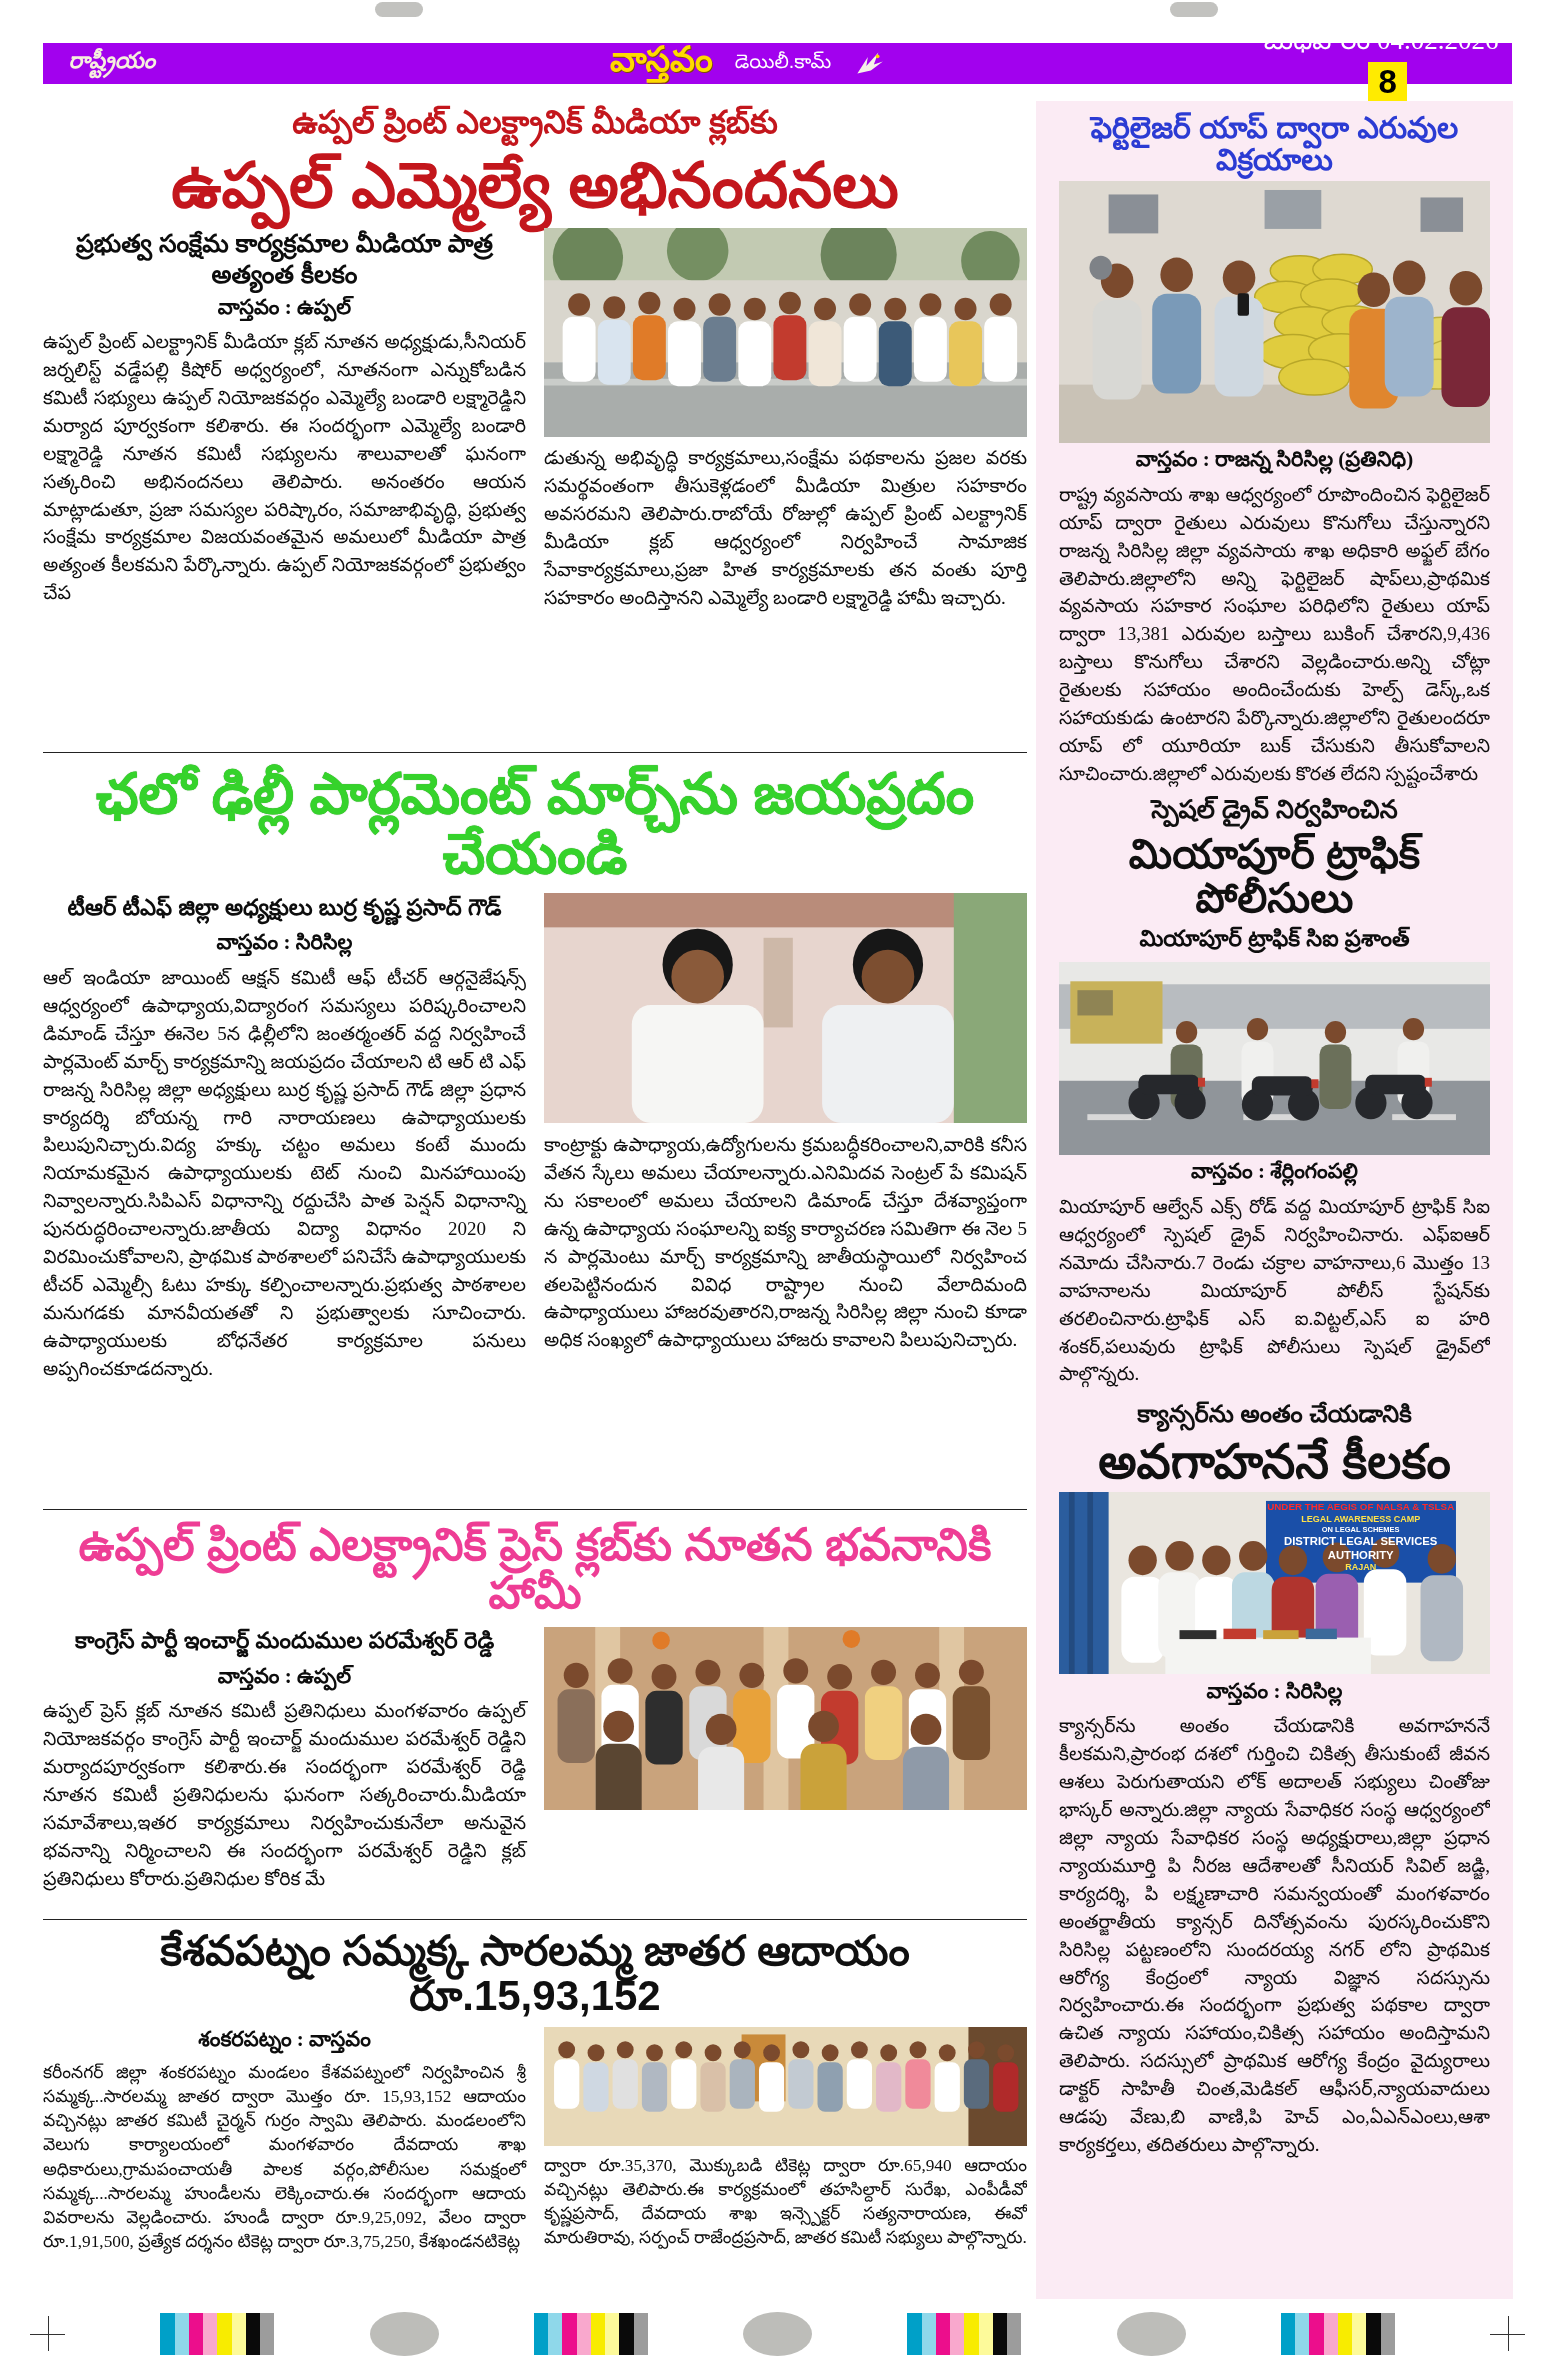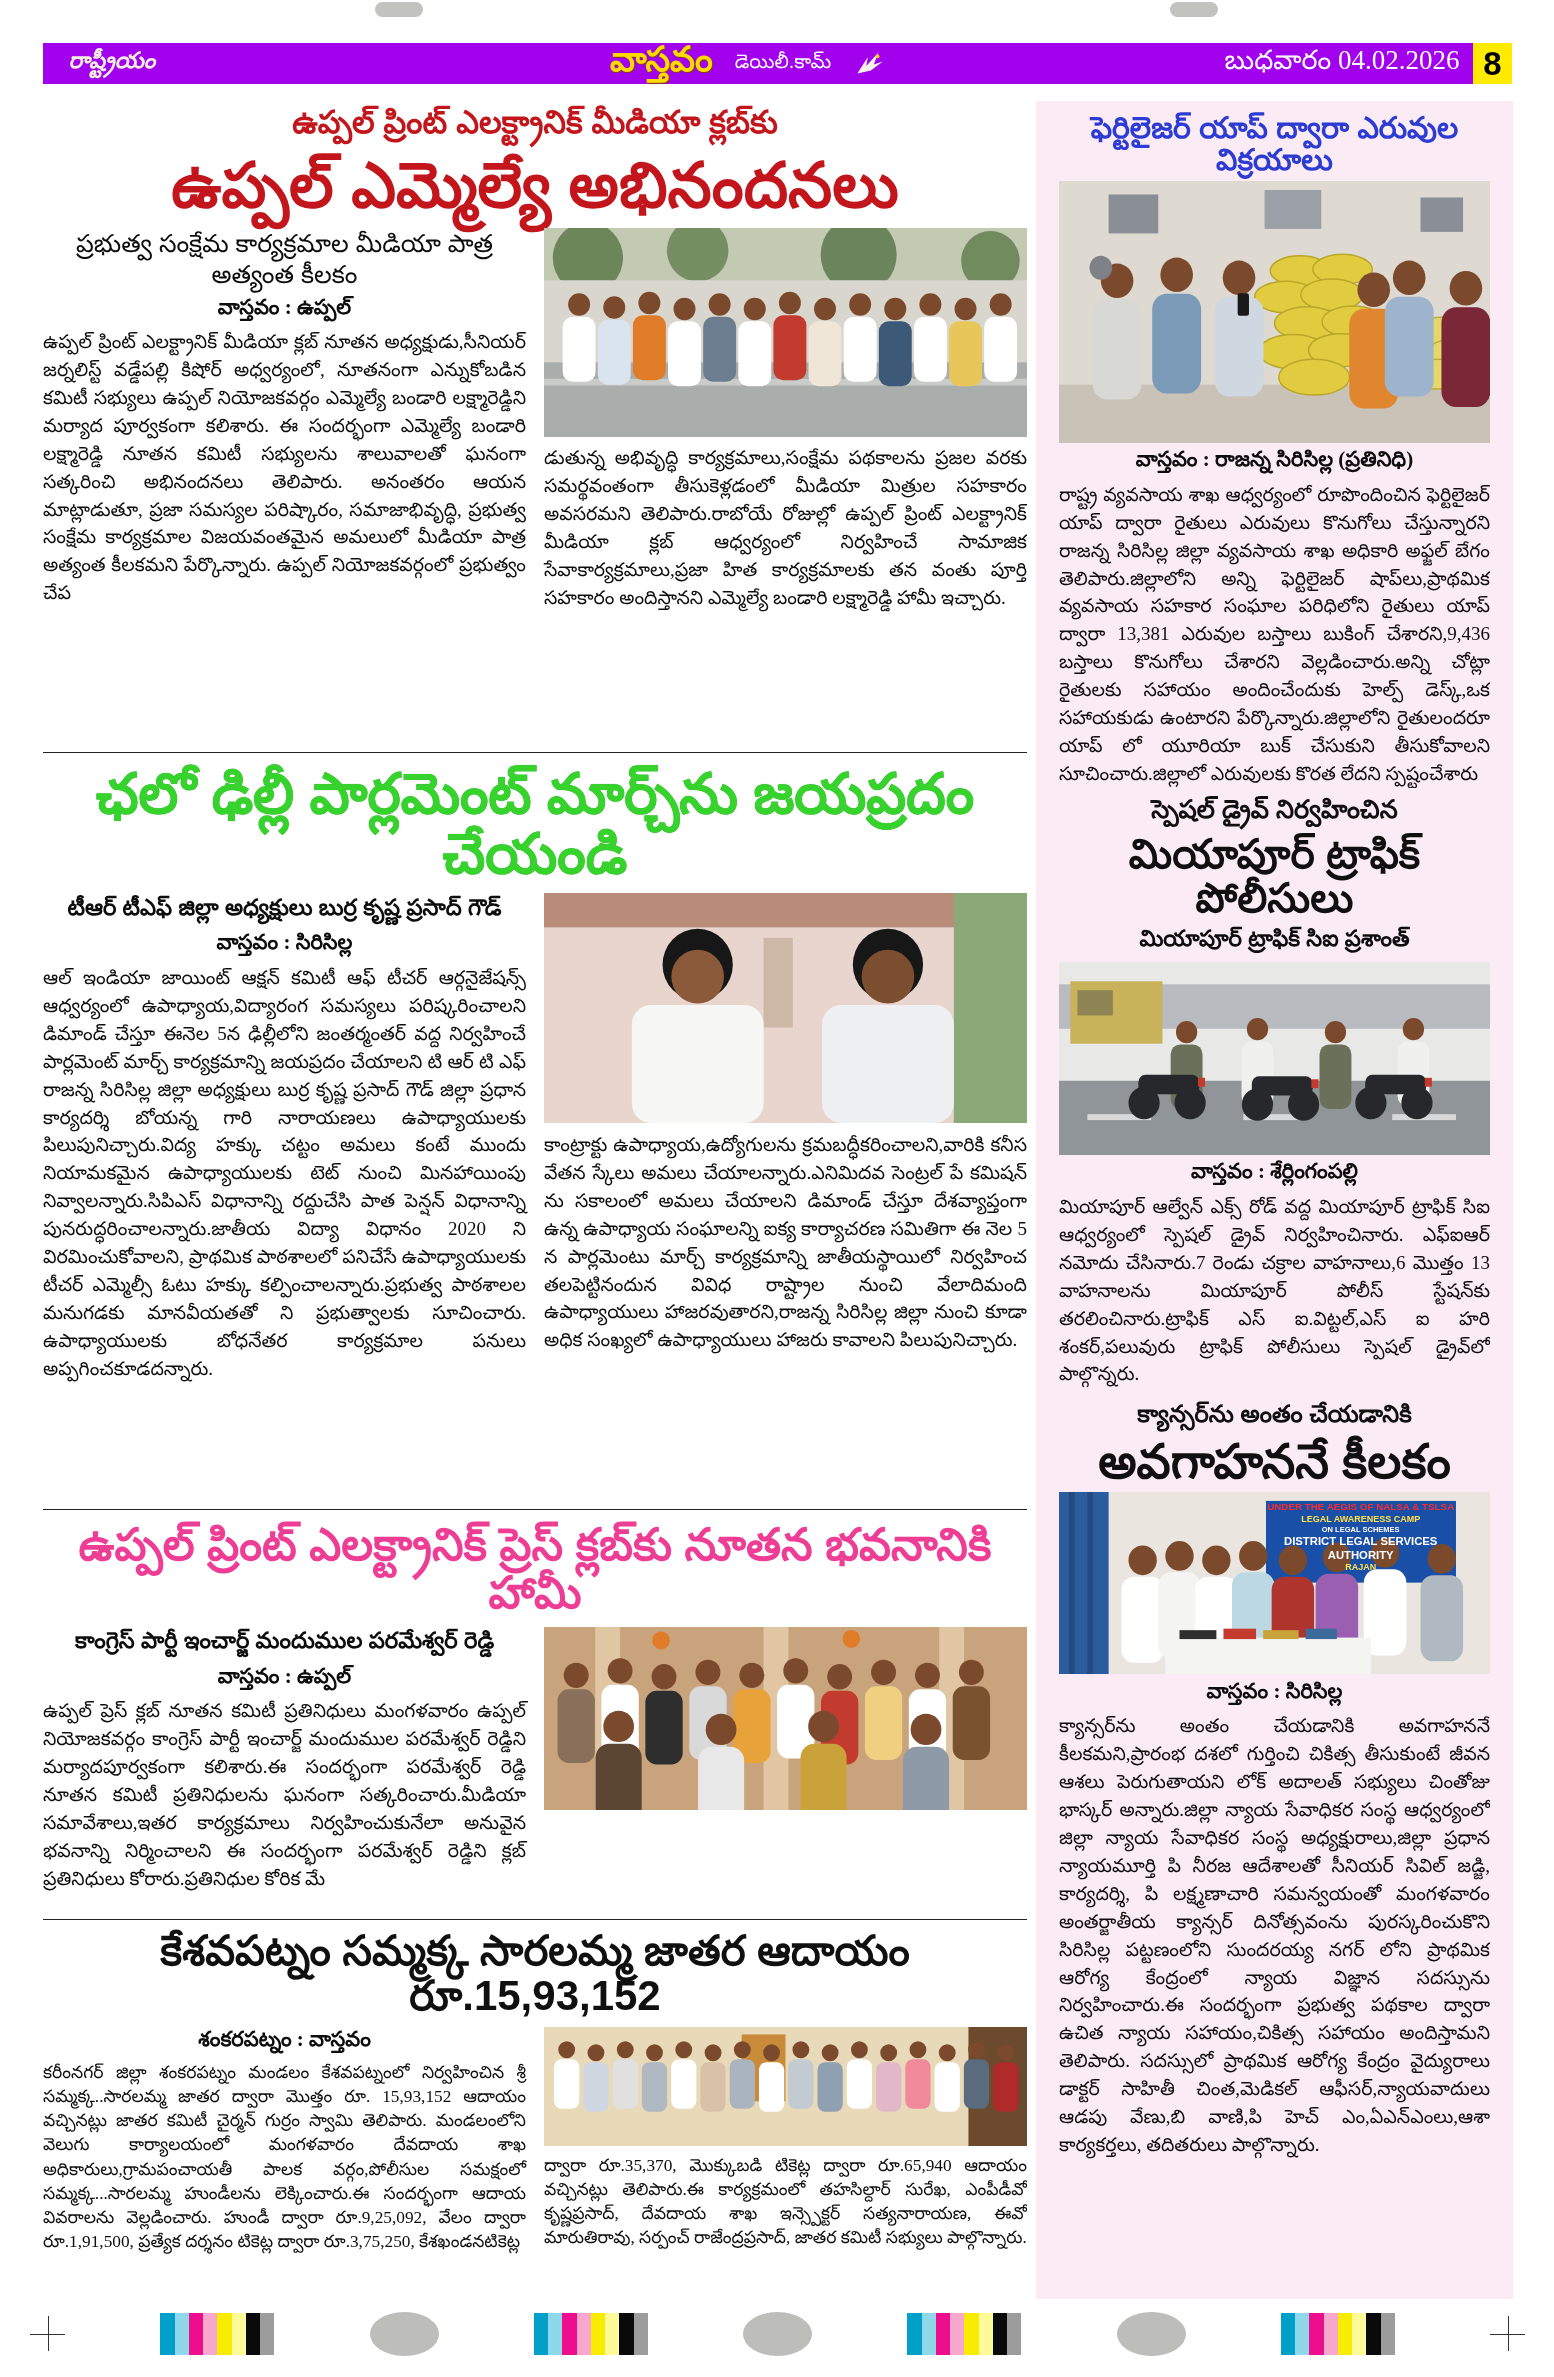--- a/index.html
+++ b/index.html
@@ -7,21 +7,21 @@
        font-family:"Liberation Serif", serif;color:#0d0d0d;overflow:hidden;}
 
   
   .masthead{position:absolute;left:43px;top:43px;width:1469px;height:41px;background:#A201EE;
             display:flex;align-items:center;}
   .m-section{font-size:22.6px;font-weight:bold;color:#f6efdd;margin-left:25.6px;font-family:"Liberation Sans",sans-serif;font-style:italic;}
   .m-brand{position:absolute;left:48%;transform:translateX(-50%);display:flex;align-items:center;gap:22px;}
   .m-brand-main{color:#FFD900;font-size:35px;font-weight:bold;font-family:"Liberation Sans",sans-serif;
                 text-shadow:0.8px 0.8px 0 #7c4d00;}
   .m-brand-suffix{color:#ffffff;font-size:19.6px;font-family:"Liberation Sans",sans-serif;}
-  .m-right{margin-left:auto;display:flex;align-items:center;}
+  .m-right{margin-left:auto;display:flex;align-items:center;flex-direction:column;}
   .m-date{font-size:27px;color:#ffffff;margin-right:13.5px;}
   .m-pagebox{width:39px;height:41px;background:#FFEB00;color:#000;font-size:33px;font-weight:bold;
              display:flex;align-items:center;justify-content:center;font-family:"Liberation Sans",sans-serif;}
 
   
   .toppill{position:absolute;top:1.5px;width:48px;height:15px;background:#c2c2bf;border-radius:7.5px;}
 
   
   .left-zone{position:absolute;left:43px;top:96px;width:984px;height:2198px;overflow:hidden;}
   .right-zone{position:absolute;left:1036px;top:101px;width:477px;height:2198px;background:#FBEBF4;
@@ -32,21 +32,21 @@
   .a2{height:757px;border-top:1.5px solid #222;}
   .a3{height:410px;border-top:1.5px solid #222;}
   .a4{height:375px;border-top:1.5px solid #222;}
 
   .cols{display:grid;grid-template-columns:1fr 1fr;gap:18px;margin-top:4.5px;}
   .bodytxt{font-size:19px;line-height:1.47;text-align:justify;}
   .bodytxt.small{font-size:17.3px;line-height:1.4;}
 
   .kicker{font-family:"Liberation Sans",sans-serif;font-weight:bold;text-align:center;}
   .hl{font-family:"Liberation Sans",sans-serif;font-weight:bold;text-align:center;line-height:1.08;}
-  .subhead{font-family:"Liberation Sans",sans-serif;font-weight:normal;text-align:center;font-size:25px;line-height:1.25;margin:4.5px 0 1.5px;}
+  .subhead{font-family:"Liberation Sans",sans-serif;font-weight:bold;text-align:center;font-size:25px;line-height:1.25;margin:4.5px 0 1.5px;}
   .byline{font-weight:bold;text-align:center;font-size:21px;margin:4.5px 0;}
 
   .k-red{color:#C3161C;font-size:32px;margin-top:7.5px;}
   .h-red{color:#C3161C;font-size:63px;margin-top:3px;}
   .h-green{color:#35D32B;font-size:56px;margin-top:10.5px;text-shadow:0 0 0.8px #1d8f15;}
   .h-pink{color:#EE3D95;font-size:45px;margin-top:10.5px;}
   .h-black{color:#101010;font-size:42px;margin-top:7.5px;}
   .h-blue{color:#2B3BD3;font-size:30px;margin-top:10.5px;}
   .k-black{color:#101010;font-size:25.6px;margin-top:7.5px;}
   .h-black2{color:#101010;font-size:41px;margin-top:1.5px;}

